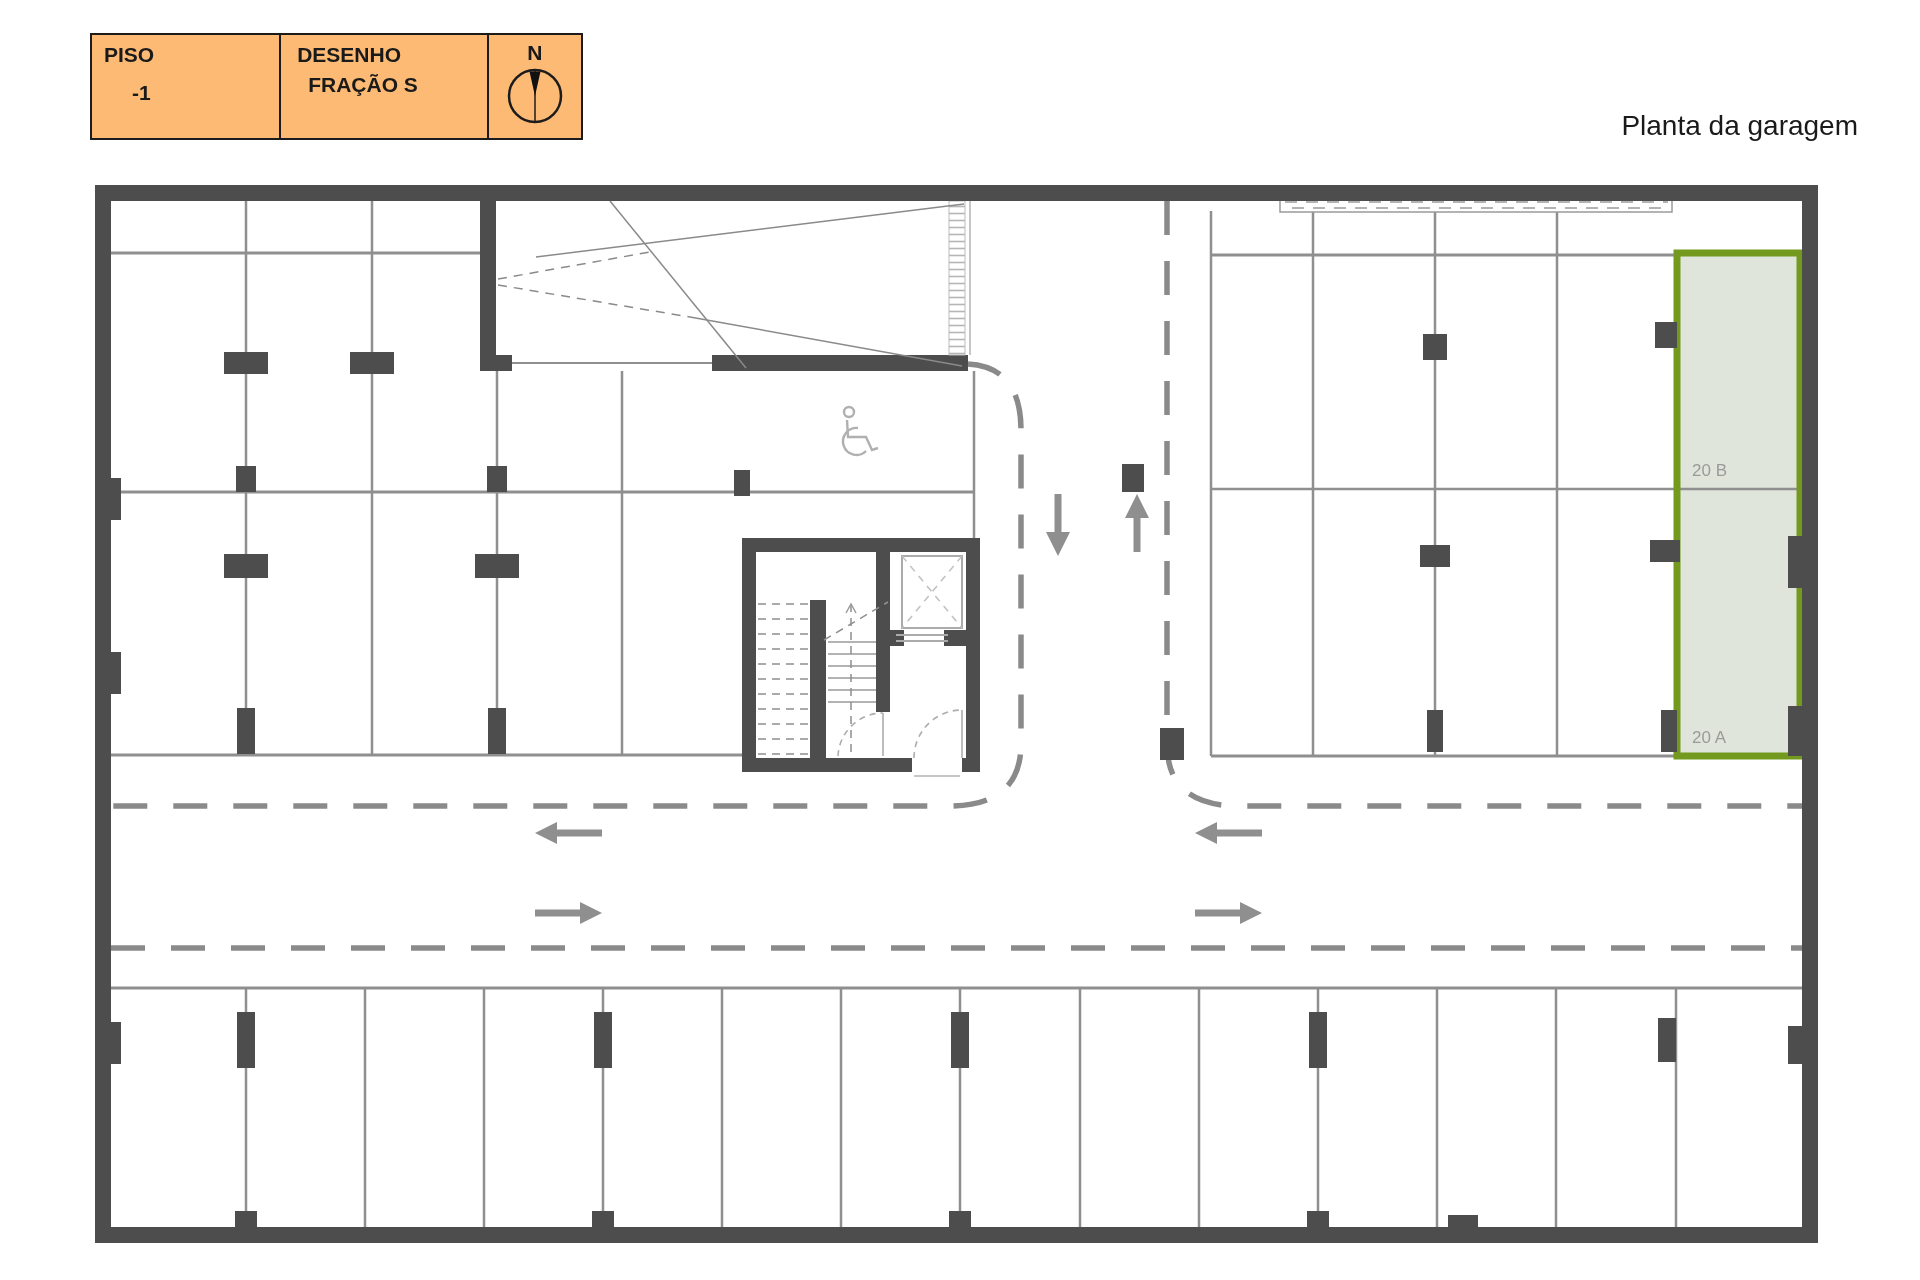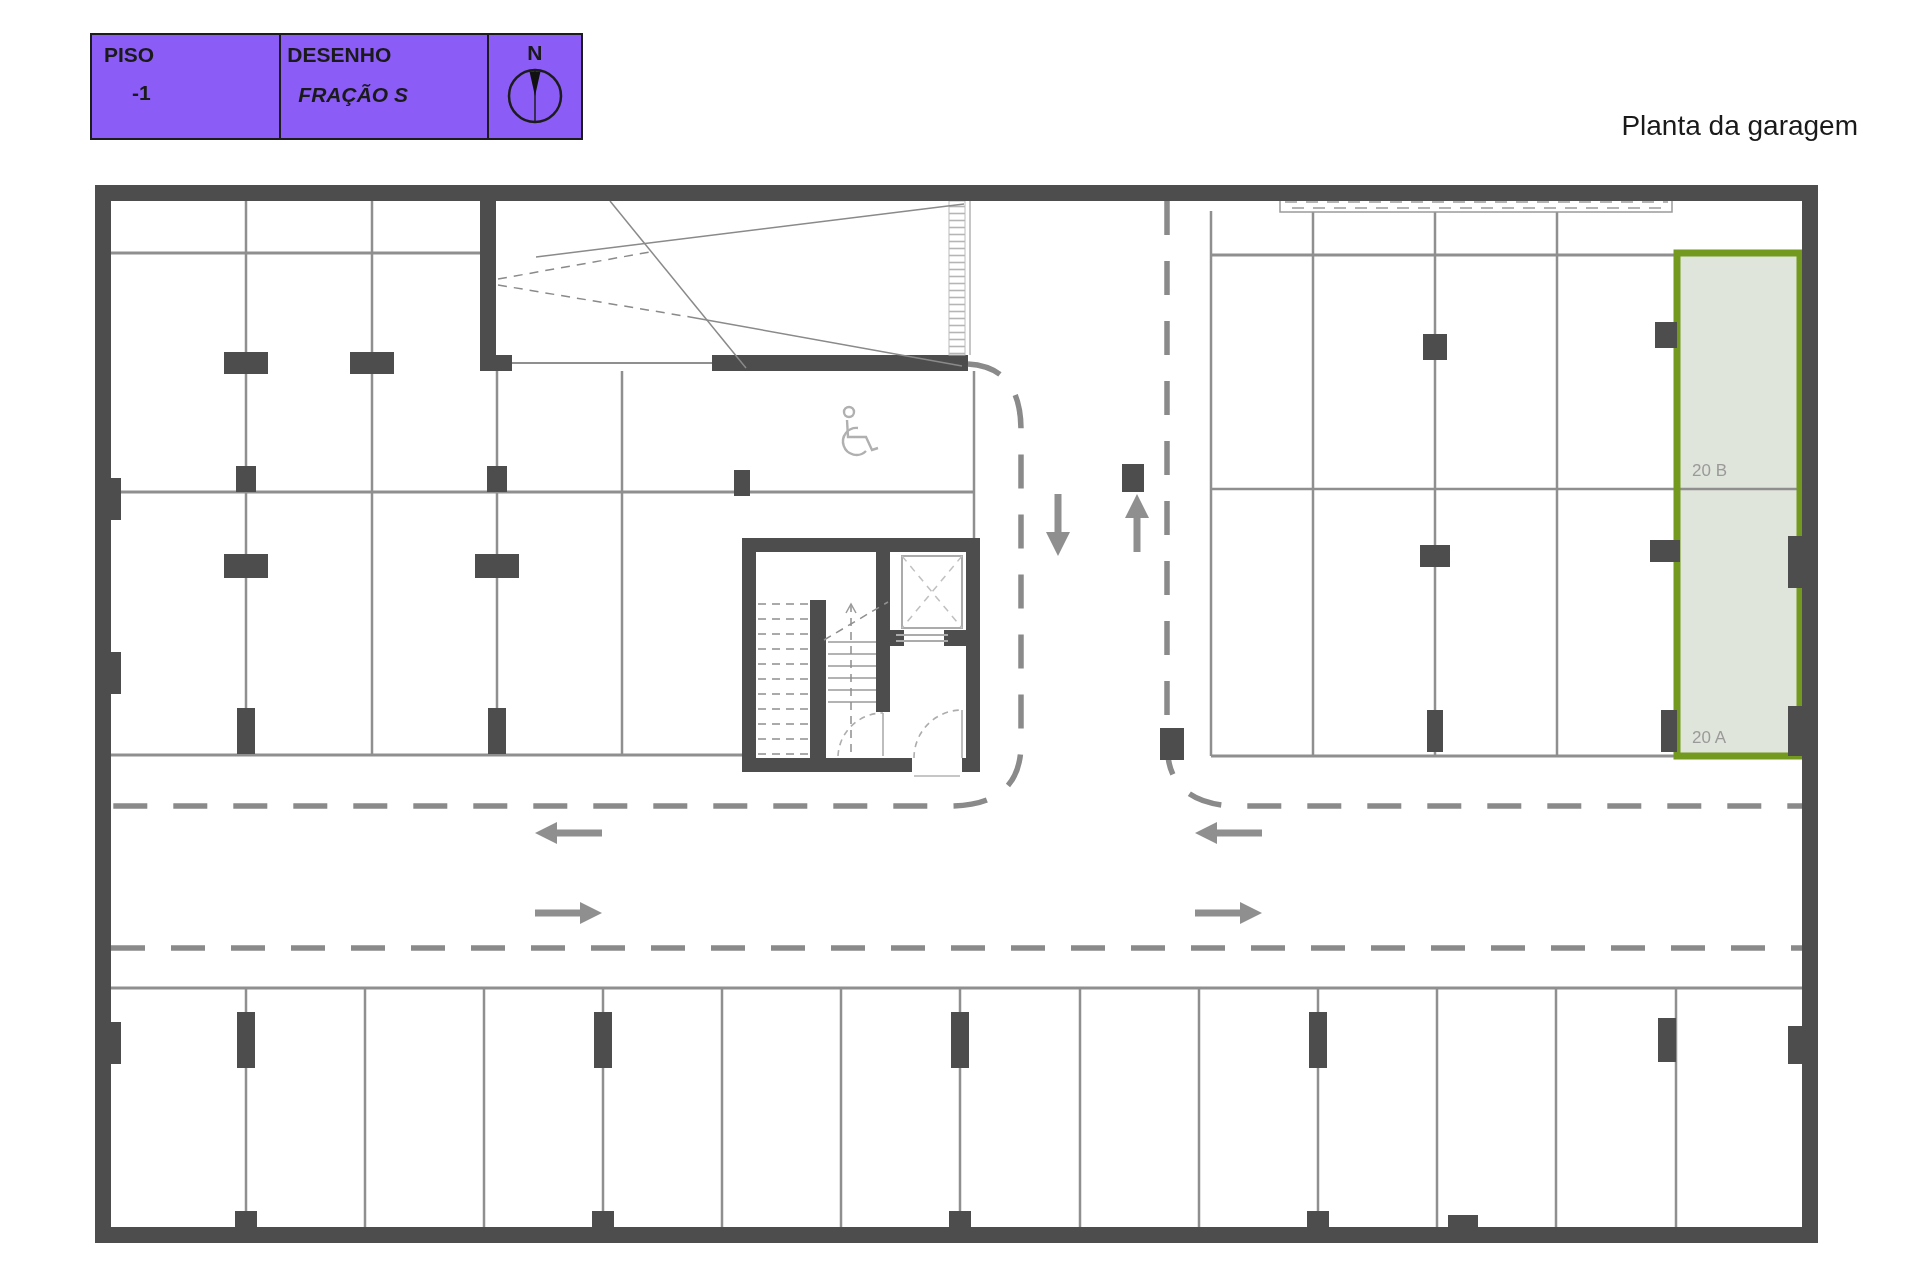--- a/index.html
+++ b/index.html
@@ -4,28 +4,28 @@
 <style>
   :root{
     --wall:#4d4d4d; --line:#8f8f8f; --lane-dash:#8a8a8a; --arrow:#8f8f8f;
     --highlight-border:#74991f; --highlight-fill:#dfe5da; --space-label:#9a9a9a; --text:#1a1a1a;
   }
   html,body{margin:0;padding:0;background:#fff;}
   .page{position:relative;width:1920px;height:1280px;background:#fff;overflow:hidden;
         font-family:"Liberation Sans",sans-serif;color:var(--text);}
   
   .title-table{position:absolute;left:90px;top:33px;width:493px;height:107px;display:flex;
-               border:2px solid #1c1c1c;box-sizing:border-box;background:#8b5cf6;}
+               border:2px solid #1c1c1c;box-sizing:border-box;background:#fdba74;}
   .tt-cell{box-sizing:border-box;border-right:2px solid #1c1c1c;font-weight:bold;font-size:21px;}
   .tt-cell:last-child{border-right:none;}
   .tt-c1{width:198px;padding:8px 0 0 12px;}
-  .tt-c2{width:217px;padding:8px 0 0 6px;}
+  .tt-c2{width:217px;padding:8px 0 0 16px;}
   .tt-c3{width:97px;display:flex;flex-direction:column;align-items:center;padding-top:6px;}
   .tt-value1{margin-top:14px;padding-left:28px;}
-  .tt-value2{margin-top:16px;padding-left:11px;font-style:italic;}
+  .tt-value2{margin-top:6px;padding-left:11px;}
   
   .page-title{position:absolute;top:110px;right:62px;font-size:28px;font-weight:normal;color:var(--text);}
   
   .plan{position:absolute;left:0;top:0;}
   .wall{fill:var(--wall);}
   .tline{stroke:var(--line);fill:none;}
   .w3{stroke-width:3px;} .w25{stroke-width:2.5px;} .w2{stroke-width:2px;}
   .lane{stroke:var(--lane-dash);stroke-width:5.5px;fill:none;stroke-dasharray:34 26;}
   .arrow{fill:var(--arrow);}
   .stud{fill:var(--wall);}

